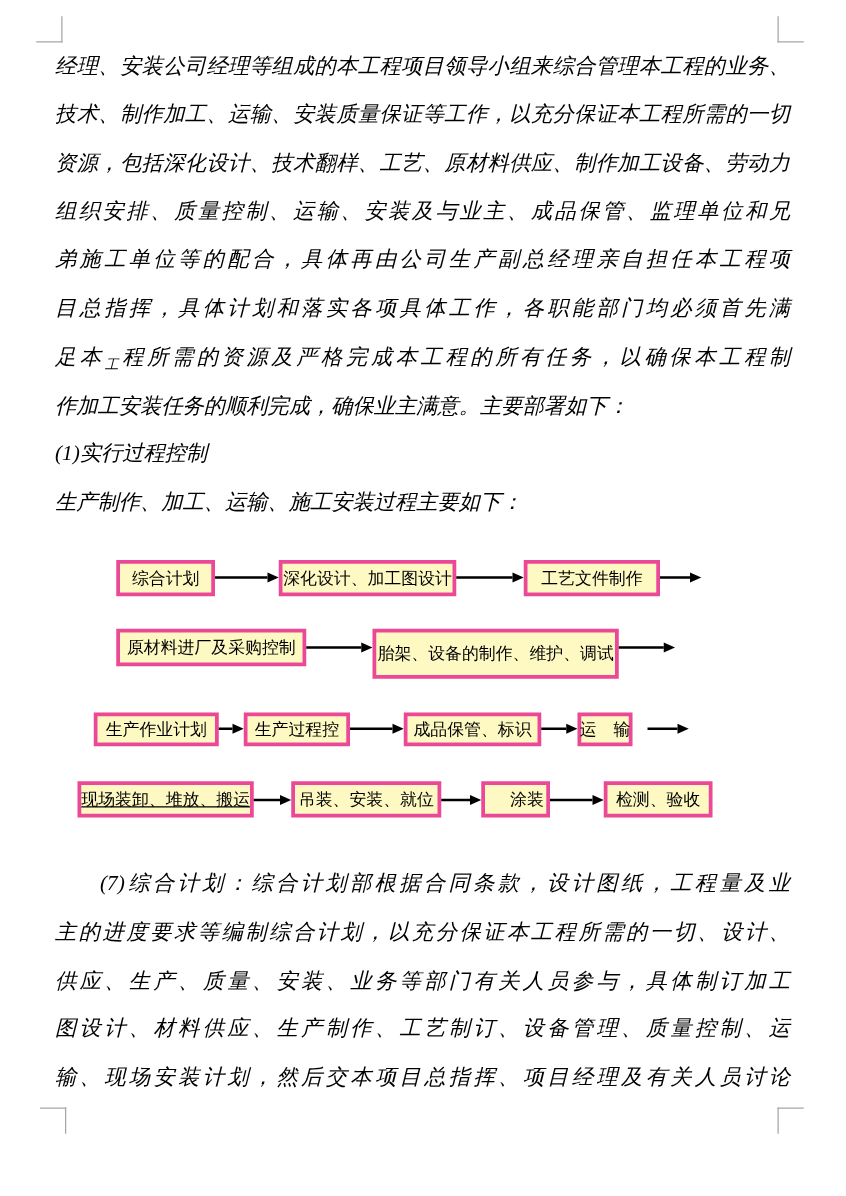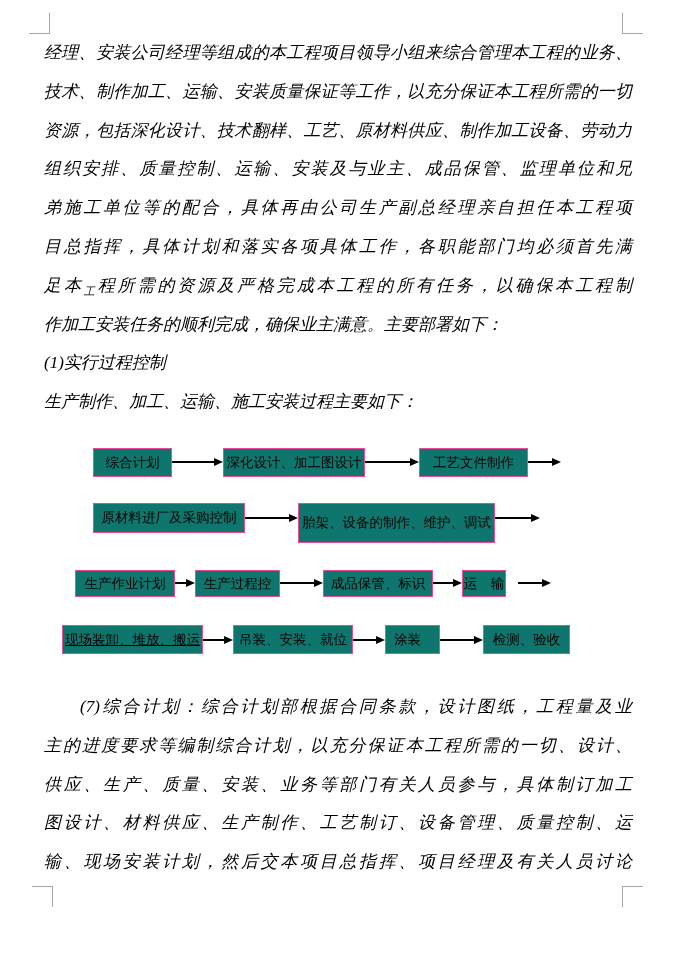--- a/index.html
+++ b/index.html
@@ -15,25 +15,25 @@
   .crop.br{left:622px;top:886px;border-left:1px solid #a6a6a6;border-top:1px solid #a6a6a6;}
   
   .para{position:absolute;left:44px;width:588px;font-size:17px;line-height:38.8px;}
   .para .ln{height:38.8px;font-style:italic;}
   .jline{text-align:justify;text-align-last:justify;}
   .lline{text-align:left;text-align-last:left;}
   .indent2{text-indent:36px;}
   .sub{font-size:11px;vertical-align:-4px;}
   
   .fbox{
-    position:absolute;border:1px solid #ec4899;background:#0f766e;box-sizing:border-box;
+    position:absolute;border:3px solid #ec4899;background:#fef9c3;box-sizing:border-box;
     display:flex;align-items:center;justify-content:center;
     font-size:13.5px;white-space:nowrap;
   }
-  .fbox.leftpad{justify-content:flex-start;padding-left:8px;}
+  .fbox.leftpad{justify-content:flex-start;padding-left:20px;}
   .arr{position:absolute;height:2px;background:#000;}
   .arr::after{
     content:"";position:absolute;right:-9px;top:-3.5px;width:0;height:0;
     border-left:9px solid #000;border-top:4.5px solid transparent;border-bottom:4.5px solid transparent;
   }
 </style>
 </head>
 <body>
 
 <div class="page">

